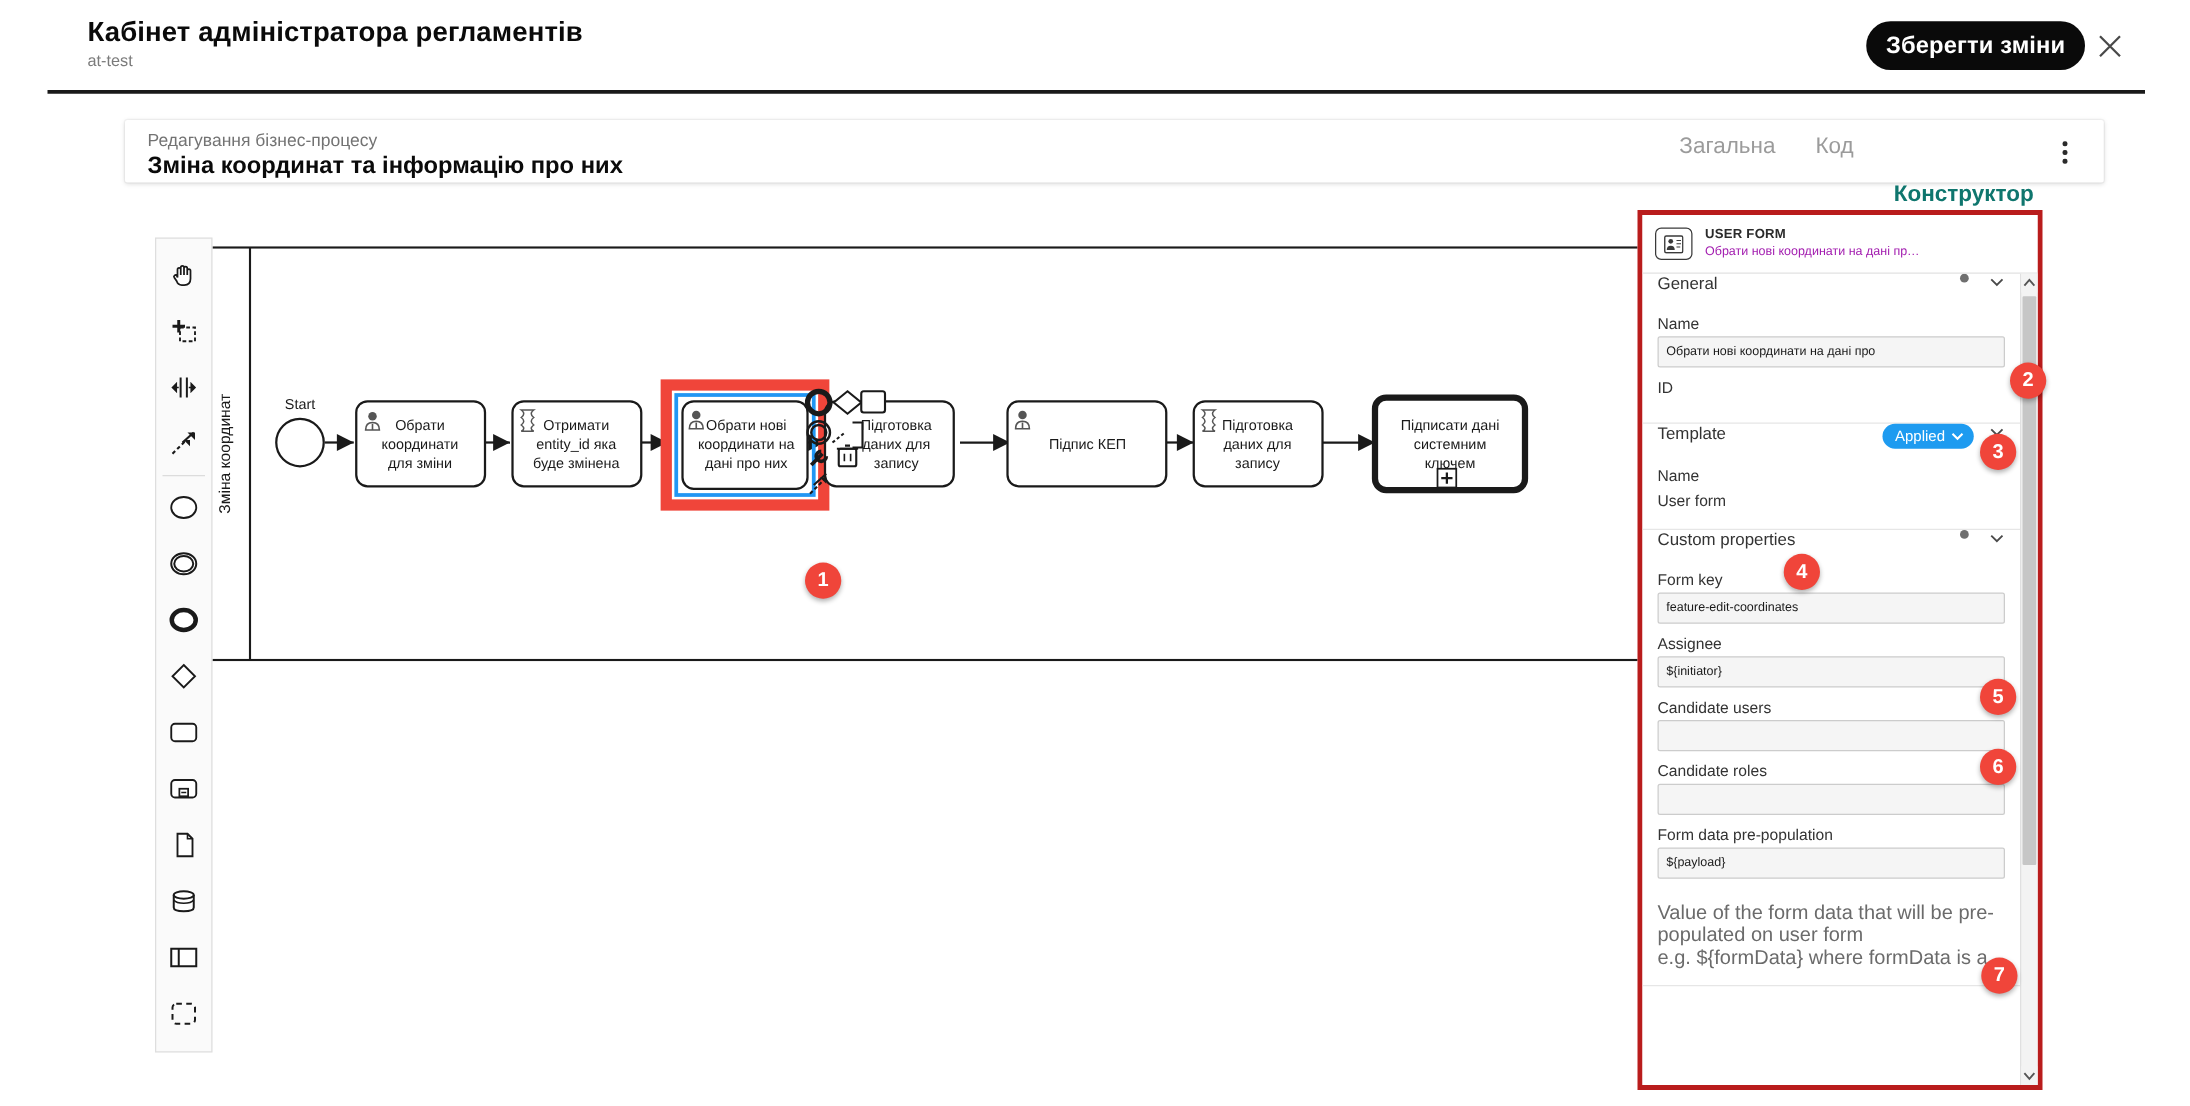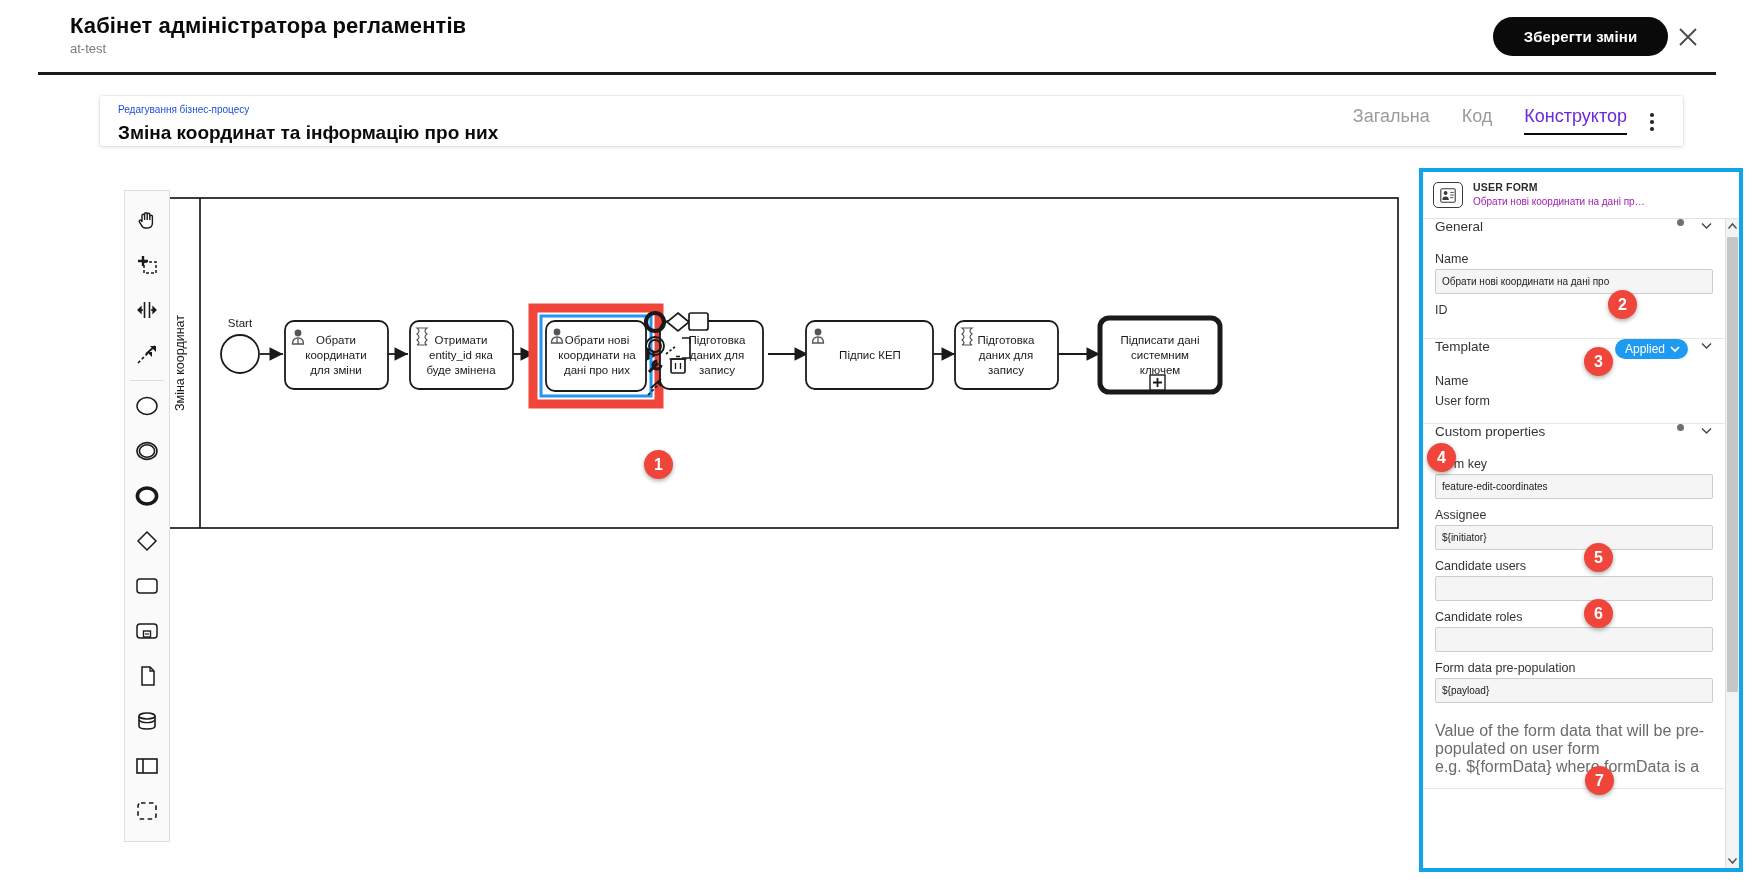--- a/index.html
+++ b/index.html
@@ -26,55 +26,55 @@
     font-size:22px; font-weight:bold; color:#0a0a0a; letter-spacing:.1px;
     white-space:nowrap;
   }
   .app-subtitle {
     position:absolute; left:70px; top:41px;
     font-size:13px; color:#7b7b7b;
   }
   .save-btn {
     position:absolute; left:1493px; top:17px; width:175px; height:39px;
     background:#0a0a0a; color:#fff; border:none; border-radius:22px;
-    font-size:15px; font-weight:bold; font-family:"Liberation Sans", sans-serif;
+    font-size:19px; font-weight:bold; font-family:"Liberation Sans", sans-serif;
     cursor:pointer; letter-spacing:.1px;
   }
   .close-x {
     position:absolute; left:1676px; top:25px; width:24px; height:24px;
     cursor:pointer;
   }
   .close-x svg { display:block; }
 
   
   .card {
     position:absolute; left:100px; top:96px; width:1583px; height:50px;
     background:#fff;
     box-shadow:0 1px 4px rgba(0,0,0,.14), 0 0 0 1px rgba(0,0,0,.035);
     border-radius:2px;
   }
   .card-eyebrow {
     position:absolute; left:18px; top:8px;
-    font-size:10px; color:#1d4ed8;text-align:center;
+    font-size:14px; color:#737373;text-align:center;
   }
   .card-heading {
     position:absolute; left:18px; top:26px;
     font-size:19px; font-weight:bold; color:#0a0a0a;
     white-space:nowrap;
   }
   .tabs {
     position:absolute; right:56px; top:10px;
     display:flex; align-items:flex-start; gap:32px;
   }
   .tab {
     font-size:18px; color:#9b9b9b; cursor:pointer;
     padding-bottom:8px; position:relative; white-space:nowrap;
   }
   .tab.active {
-    color:#6d28d9; font-weight:normal;
+    color:#0f766e; font-weight:bold;margin-top:39px;
   }
   .tab.active::after {
     content:''; position:absolute; left:0; right:0; bottom:0;
     height:2.5px; background:#0a0a0a;
   }
   .kebab {
     position:absolute; right:22px; top:16px;
     width:18px; height:20px; cursor:pointer;
     display:flex; flex-direction:column; align-items:center; justify-content:center; gap:3.5px;
   }
@@ -99,22 +99,22 @@
     display:flex; align-items:center; justify-content:center;
     cursor:pointer;
   }
   .pal-sep { width:34px; height:1px; background:#dcdcdc; margin:3px 0 2px; }
 
   
   .bpmn-svg { position:absolute; left:0; top:0; }
 
   
   .props-outer {
-    position:absolute; left:1419px; top:168px; width:324px; height:704px;
-    border:4px solid #0ea5e9;
+    position:absolute; left:1310px; top:168px; width:324px; height:704px;
+    border:4px solid #b91c1c;
     background:#fff;
   }
   .props-inner {
     position:absolute; left:0; top:0; right:0; bottom:0;
     background:#fff; overflow:hidden;
   }
   .props-head {
     position:absolute; left:0; top:0; right:0; height:47px;
     border-bottom:1px solid #e2e2e2;
     display:flex; align-items:center; padding:0 10px;

